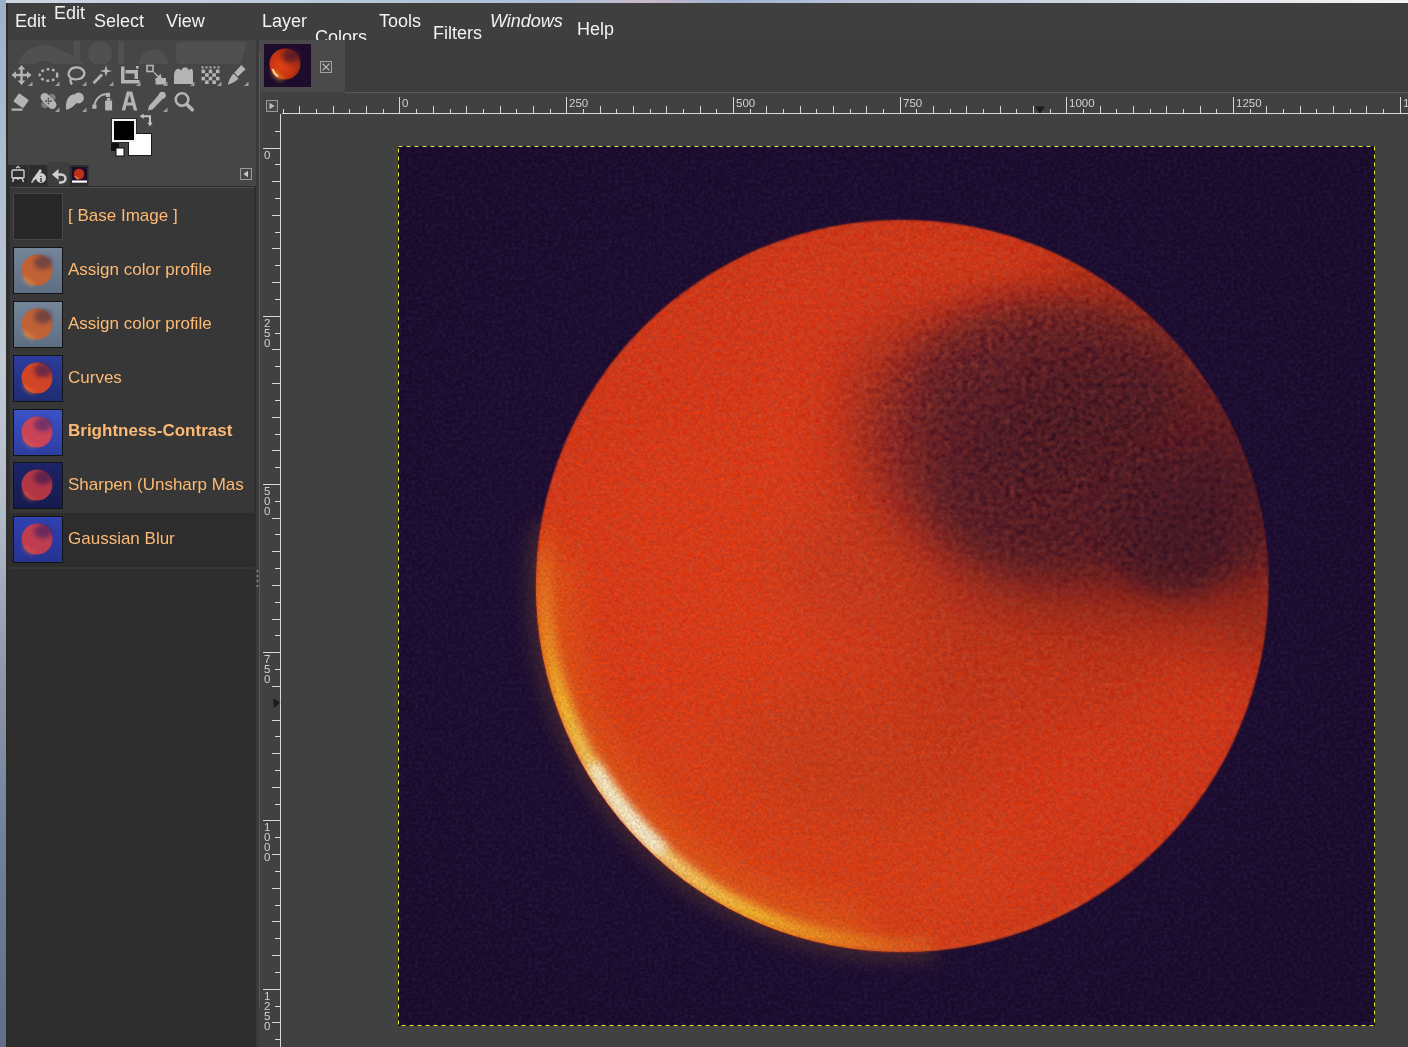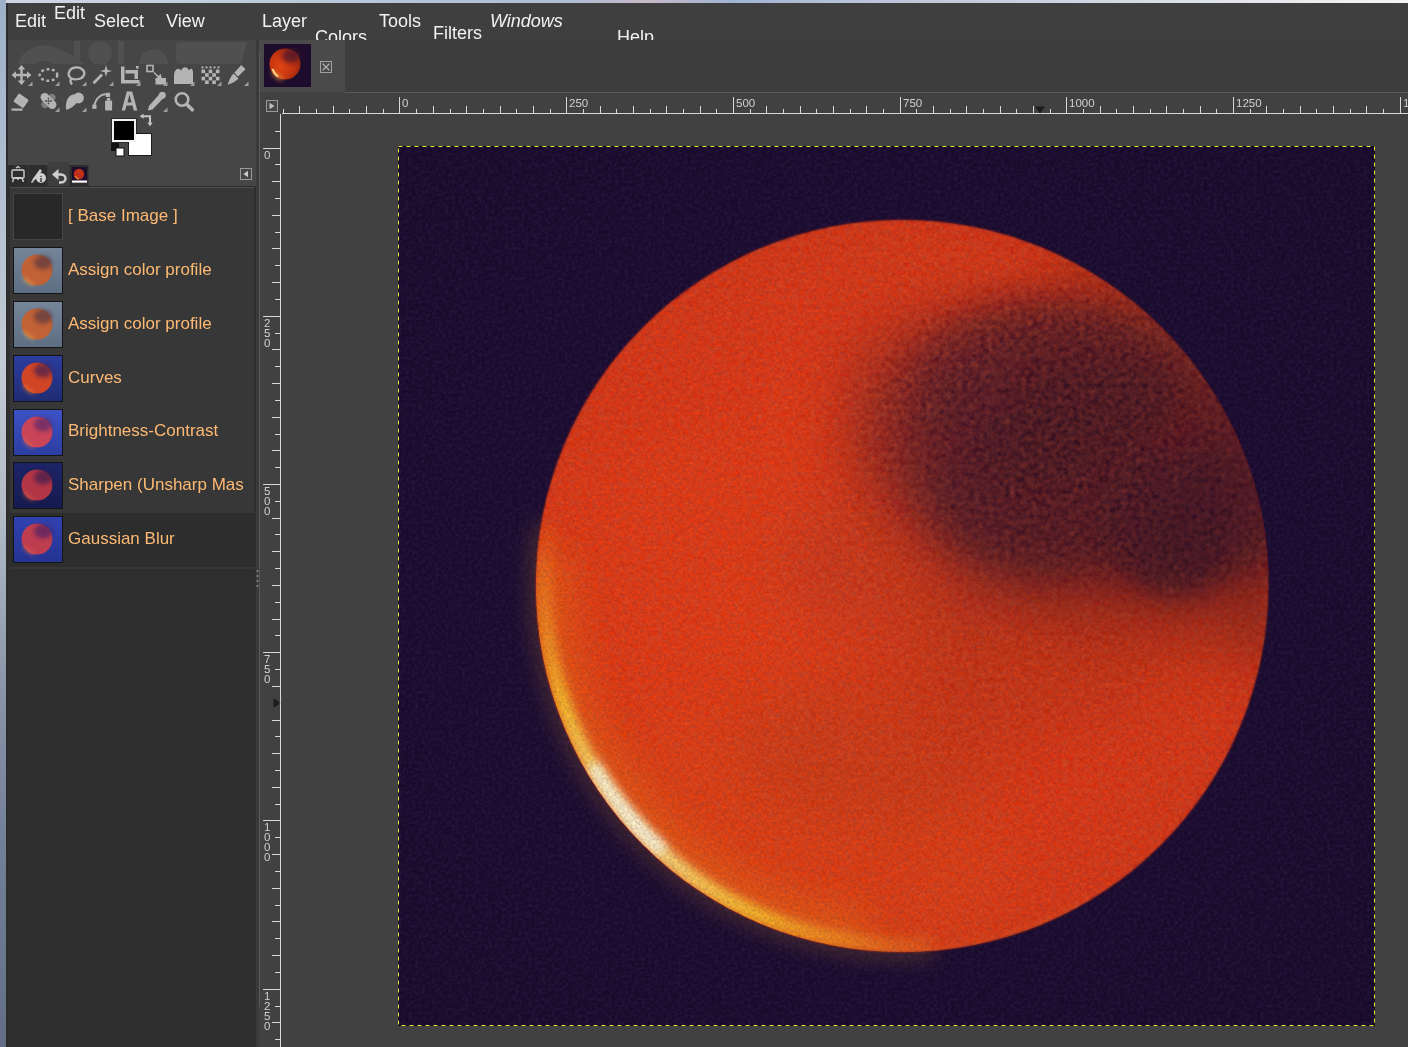--- a/index.html
+++ b/index.html
@@ -22,21 +22,21 @@
   <div class="abs" style="left:7px;top:8px;">Edit</div>
   <div class="abs" style="left:46px;top:0;">Edit</div>
   <div class="abs" style="left:86px;top:8px;">Select</div>
   <div class="abs" style="left:158px;top:8px;">View</div>
   <div class="abs" style="left:192px;top:8px;margin-top:48px;">Image</div>
   <div class="abs" style="left:254px;top:8px;">Layer</div>
   <div class="abs" style="left:307px;top:24px;">Colors</div>
   <div class="abs" style="left:371px;top:8px;">Tools</div>
   <div class="abs" style="left:425px;top:8px;margin-top:12px;">Filters</div>
   <div class="abs" style="left:482px;top:8px;font-style:italic;">Windows</div>
-  <div class="abs" style="left:569px;top:24px;margin-left:40px;">Help</div>
+  <div class="abs" style="left:569px;top:16px;">Help</div>
 </div>
 
 <div class="abs" id="toolbox" style="left:8px;top:40px;width:248px;height:1007px;background:#464646;">
 
   <svg class="abs" style="left:0;top:0;" width="248" height="24" viewBox="0 0 248 24">
     <g fill="#505050">
       <path d="M10 24 A27 23 0 0 1 63 24 H45 A13 11 0 0 0 27 24 Z"></path>
       <path d="M38 8 Q60 9 76 24 L56 24 Q50 13 38 12 Z"></path>
       <rect x="66" y="1" width="6" height="23"></rect>
       <circle cx="92" cy="13" r="12"></circle>
@@ -353,21 +353,21 @@
       <rect x="0" y="0" width="50" height="47" fill="url(#tg5)"></rect>
       <circle cx="24" cy="23" r="15.5" fill="url(#tg5m)"></circle>
       <ellipse cx="30" cy="15.5" rx="9" ry="7" fill="#522462" opacity="0.75" filter="url(#tg5b)"></ellipse>
       <path d="M 11 30 A 14.5 14.5 0 0 0 21 37.8" fill="none" stroke="#e06248" stroke-width="2.6" opacity="0.9" filter="url(#tg5b)"></path>
       <rect x="0.5" y="0.5" width="49" height="46" fill="none" stroke="#141414"></rect>
     </svg>
     <div class="abs rowtxt" style="left:60px;top:20px;">[ Base Image ]</div>
     <div class="abs rowtxt" style="left:60px;top:74px;">Assign color profile</div>
     <div class="abs rowtxt" style="left:60px;top:128px;">Assign color profile</div>
     <div class="abs rowtxt" style="left:60px;top:182px;text-align:center;">Curves</div>
-    <div class="abs rowtxt" style="left:60px;top:235px;">Brightness-Contrast</div>
+    <div class="abs rowtxt" style="left:60px;top:235px;font-weight:bold;">Brightness-Contrast</div>
     <div class="abs rowtxt" style="left:60px;top:289px;white-space:nowrap;">Sharpen (Unsharp Mas</div>
     <div class="abs rowtxt" style="left:60px;top:343px;">Gaussian Blur</div>
   </div>
 </div>
 
 <div class="abs" style="left:256px;top:40px;width:3px;height:1007px;background:#3a3a3a;"></div>
 <svg class="abs" style="left:255px;top:568px;" width="5" height="20" viewBox="0 0 5 20">
   <circle cx="2.5" cy="3" r="1.1" fill="#8a8a8a"></circle>
     <circle cx="2.5" cy="8" r="1.1" fill="#8a8a8a"></circle>
   <circle cx="2.5" cy="13" r="1.1" fill="#8a8a8a"></circle>

